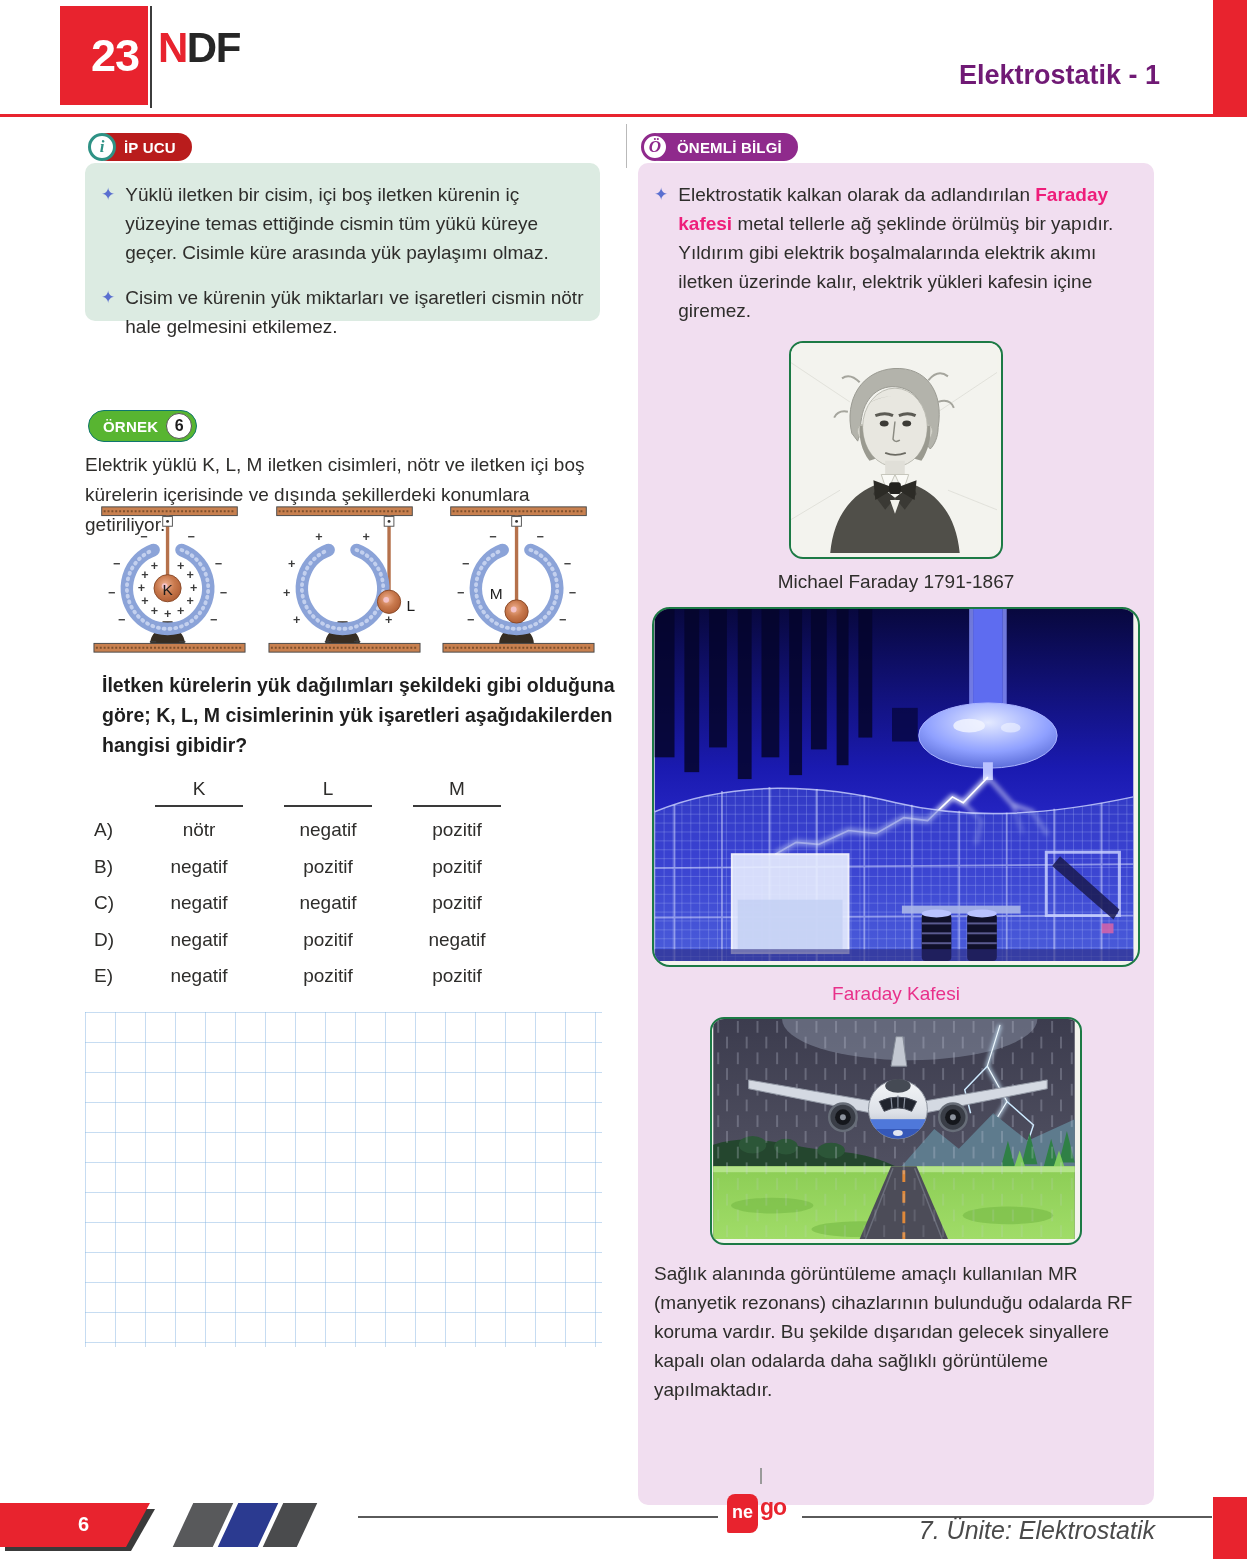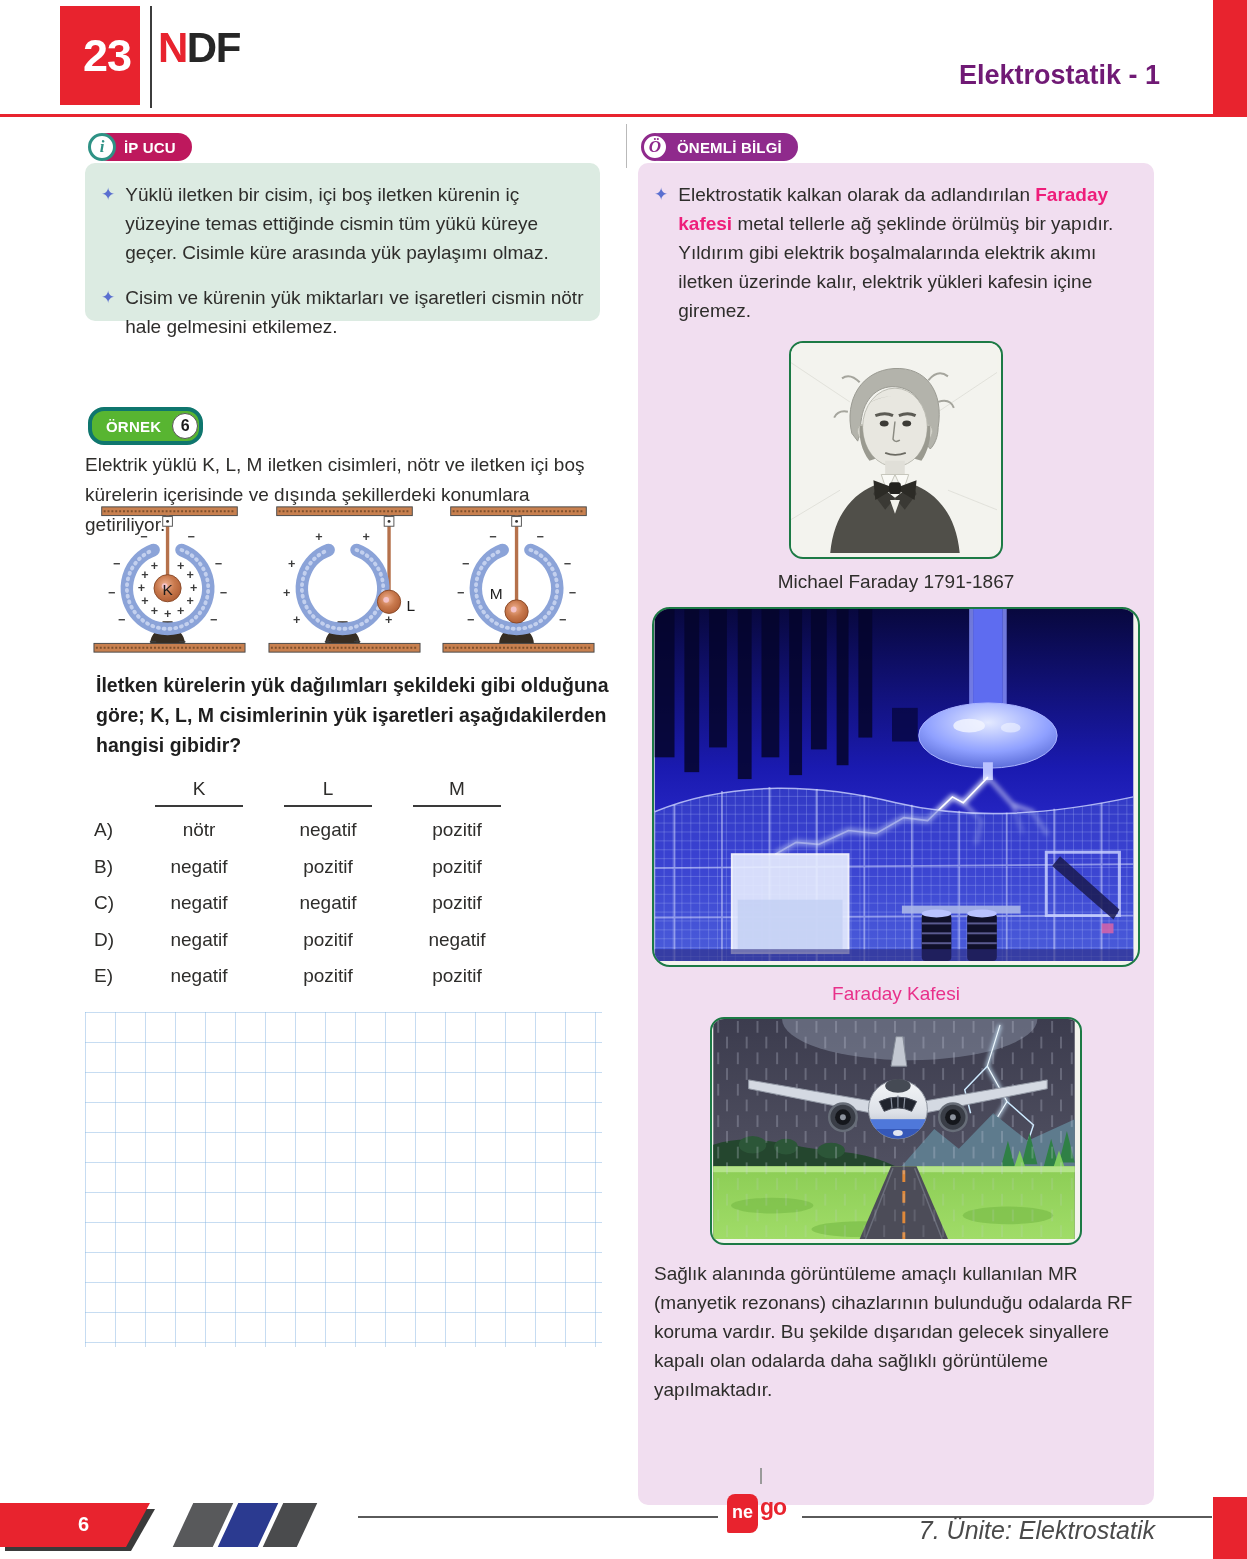--- a/index.html
+++ b/index.html
@@ -1,64 +1,64 @@
 <!DOCTYPE html>
 <html><head>
 <meta charset="utf-8">
 <style>
   html,body{margin:0;padding:0;background:#ffffff;}
   .page{position:relative;width:1247px;height:1559px;background:#fff;overflow:hidden;
         font-family:"Liberation Sans",sans-serif;color:#2e2d2b;}
 
   
-  .hdr-redbox{position:absolute;left:60px;top:6px;width:80px;height:99px;background:#e8232e;
+  .hdr-redbox{position:absolute;left:60px;top:6px;width:88px;height:99px;background:#e8232e;
               display:flex;align-items:center;justify-content:flex-end;padding-right:9px;box-sizing:border-box;}
   .hdr-redbox span{color:#fff;font-size:45px;font-weight:bold;letter-spacing:-1px;}
   .hdr-vline{position:absolute;left:150px;top:6px;width:2px;height:102px;background:#3c3c3c;}
   .hdr-brand{position:absolute;left:158px;top:24px;font-size:42px;font-weight:bold;letter-spacing:-1.5px;}
   .hdr-brand .n{color:#e8232e;} .hdr-brand .df{color:#262626;}
   .hdr-title{position:absolute;right:87px;top:60px;font-size:27px;font-weight:bold;color:#701a75;}
   .hdr-redbar{position:absolute;left:1213px;top:0;width:34px;height:114px;background:#e8232e;}
   .hdr-line{position:absolute;left:0;top:114px;width:1247px;height:3px;background:#e8232e;}
   .col-divider{position:absolute;left:626px;top:124px;width:1px;height:44px;background:#b9b9b9;}
   .foot-tick{position:absolute;left:760px;top:1468px;width:2px;height:16px;background:#9a9a9a;}
 
   
   .badge{position:absolute;height:28px;display:flex;align-items:center;}
   .badge .pill{height:28px;display:flex;align-items:center;border-radius:14px;
                padding:0 16px 0 30px;margin-left:-22px;}
   .badge .pill span{color:#fff;font-weight:bold;font-size:15px;letter-spacing:.2px;}
   .badge .circ{width:28px;height:28px;border-radius:50%;background:#fff;z-index:2;
                display:flex;align-items:center;justify-content:center;
                font-family:"Liberation Serif",serif;font-style:italic;font-weight:bold;font-size:17px;}
-  .badge.teal .pill{background:#be185d;}  .badge.teal .circ{border:3px solid #2e9285;color:#2e9285;box-sizing:border-box;}
+  .badge.teal .pill{background:#b91c1c;}  .badge.teal .circ{border:3px solid #2e9285;color:#2e9285;box-sizing:border-box;}
   .badge.purple .pill{background:#8f2a8c;} .badge.purple .circ{border:3px solid #8f2a8c;color:#8f2a8c;box-sizing:border-box;}
   .badge.green{height:32px;}
-  .badge.green .pill{background:#58b531;border:4px solid #0f766e;height:30px;border-radius:16px;
+  .badge.green .pill{background:#58b531;border:1px solid #0f766e;height:30px;border-radius:16px;
                      padding:0 38px 0 14px;margin-left:0;}
   .badge.green .num{position:absolute;right:5px;top:3px;width:26px;height:26px;border-radius:50%;
                     background:#fff;border:1px solid #555;box-sizing:border-box;color:#1c1c1c;
                     display:flex;align-items:center;justify-content:center;
                     font-weight:bold;font-size:16px;font-style:normal;}
 
   
   .tipbox{position:absolute;left:85px;top:163px;width:515px;height:158px;background:#dcebe2;
           border-radius:10px;box-sizing:border-box;padding:17px 16px 0 14px;}
   .infobox{position:absolute;left:638px;top:163px;width:516px;height:1342px;background:#f1def0;
            border-radius:10px;box-sizing:border-box;padding:17px 14px 0 14px;}
   .bullet{display:flex;margin-bottom:16px;}
   .bullet .star{color:#5a6fd0;font-size:17px;line-height:29px;margin:0 10px 0 2px;flex:0 0 auto;}
   .btxt{font-size:19px;line-height:29px;color:#2e2d2b;}
   .hl{color:#ee1d7a;font-weight:bold;}
   .body-p{font-size:19px;line-height:29px;color:#2e2d2b;margin:0 2px 14px 2px;}
 
   
   .ex-intro{position:absolute;left:85px;top:450px;width:518px;font-size:19px;line-height:30px;}
   .figs{position:absolute;left:88px;top:503px;width:512px;display:flex;justify-content:space-between;}
-  .question{position:absolute;left:96px;top:670px;width:518px;font-size:19.5px;line-height:30px;font-weight:bold;color:#1e1e1e;}
+  .question{position:absolute;left:102px;top:670px;width:518px;font-size:19.5px;line-height:30px;font-weight:bold;color:#1e1e1e;}
   .opt-table{position:absolute;left:88px;top:778px;width:470px;font-size:19px;}
   .opt-row{display:grid;grid-template-columns:46px 130px 128px 130px;align-items:center;margin-bottom:14.5px;}
   .opt-letter{padding-left:6px;}
   .opt-val{text-align:center;}
   .opt-head{margin-bottom:12px;}
   .opt-head .opt-val{justify-self:center;width:88px;border-bottom:2px solid #3a3a3a;padding-bottom:5px;}
   .grid-paper{position:absolute;left:85px;top:1012px;width:517px;height:335px;
       background-image:linear-gradient(to right, rgba(130,178,226,.45) 1px, transparent 1px),
                        linear-gradient(to bottom, rgba(130,178,226,.45) 1px, transparent 1px);
       background-size:30px 30px;}

